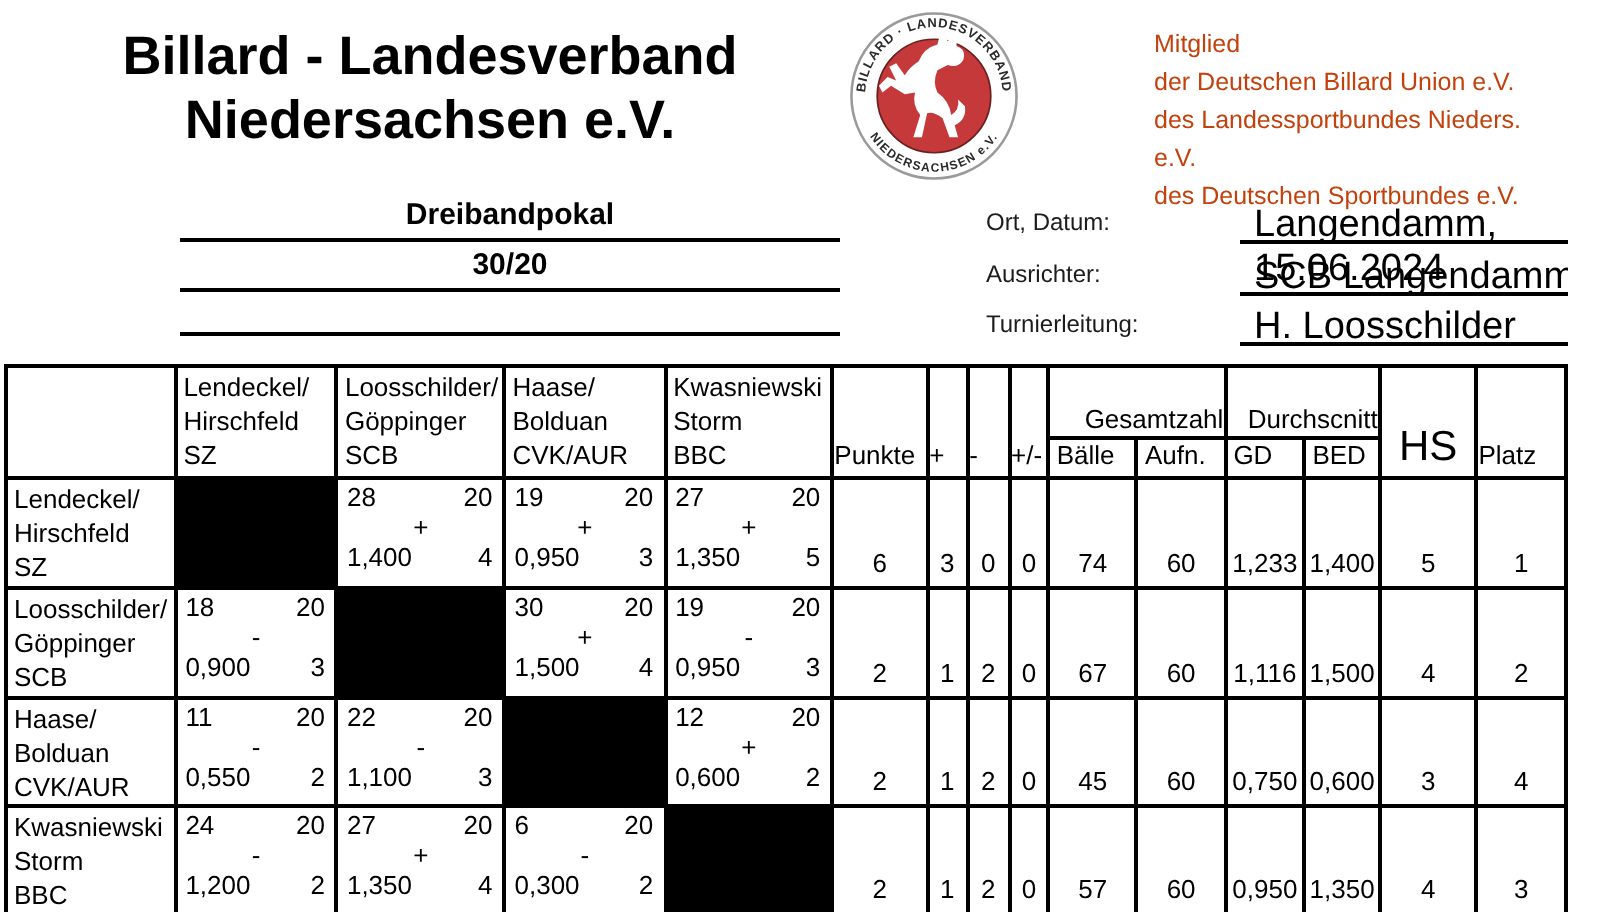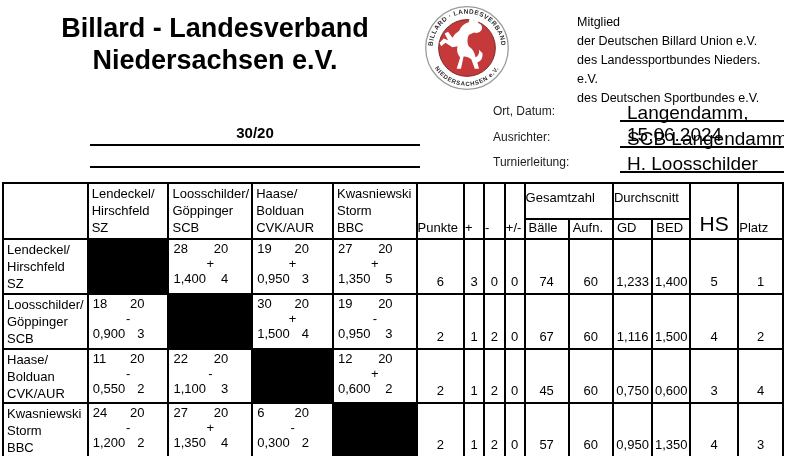--- a/index.html
+++ b/index.html
@@ -7,49 +7,49 @@
   .page {
     position:relative; width:784px; height:456px; background:#ffffff;
     font-family:"Liberation Sans","DejaVu Sans",sans-serif; color:#000; overflow:hidden;
   }
   
   .org-title {
     position:absolute; left:40px; top:12px; width:350px; text-align:center;
     font-size:27px; font-weight:bold; line-height:32px; letter-spacing:0px;
   }
   .logo { position:absolute; left:423px; top:5px; width:88px; height:86px; }
-  .membership { position:absolute; left:577px; top:13px; font-size:12.5px; line-height:19px; color:#000000; }
+  .membership { position:absolute; left:577px; top:13px; font-size:12.5px; line-height:19px; color:#c2410c; }
   
   .comp-line { position:absolute; left:90px; width:330px; text-align:center; font-weight:bold; font-size:15px; border-bottom:2px solid #000; }
   .comp-1 { top:99px;  height:22px; }
   .comp-2 { top:124px; height:22px; }
   .comp-3 { top:150px; height:18px; }
   .meta-label { position:absolute; left:493px; font-size:12px; color:#1c1c1c;text-align:center; }
   .ml-0 { top:104px; } .ml-1 { top:130px; } .ml-2 { top:155px; }
   .meta-value { position:absolute; left:620px; width:177px; font-size:19px; padding-left:7px; border-bottom:2px solid #000; }
   .mv-0 { top:102px; height:20px; } .mv-1 { top:128px; height:20px; } .mv-2 { top:153px; height:20px; }
   
   table.matrix {
     position:absolute; left:2px; top:182px; border-collapse:collapse; table-layout:fixed;
     font-size:13px;
   }
   table.matrix td { border:2px solid #000; overflow:hidden; }
   tr.hrow1 { height:36px; } tr.hrow2 { height:19px; }
   td.corner { }
   td.team-head { vertical-align:top; padding:1px 0 0 3px; line-height:17px; }
   td.bot-c { vertical-align:bottom; text-align:left; padding-bottom:3px; }
-  td.group-head { vertical-align:bottom; text-align:left; border-bottom:hidden; padding-bottom:13px; }
+  td.group-head { vertical-align:bottom; text-align:right; border-bottom:hidden; padding-bottom:1px; }
   td.sub-head { vertical-align:bottom; text-align:left; padding:0 0 3px 3px; border-top:hidden; }
   td.hs-head { vertical-align:bottom; text-align:center; font-size:21px; padding-bottom:2px;margin-top:32px; }
   tr.drow0, tr.drow1 { height:55px; } tr.drow2 { height:54px; } tr.drow3 { height:48px; }
   td.name-cell { vertical-align:top; padding:1px 0 0 3px; line-height:17px; }
   td.self-cell { background:#000; }
   td.match-cell { vertical-align:top; padding:0; }
   .mwrap { display:flex; flex-direction:column; justify-content:space-between; height:100%; padding:1px 0 2px 0; }
-  .mrow { display:flex; justify-content:space-between; padding:0 23px 0 4px; }
+  .mrow { display:flex; justify-content:space-between; padding:0 5px 0 4px; }
   .mmid { text-align:center; }
   td.stat-cell { vertical-align:bottom; text-align:center; padding-bottom:4px; }
 </style>
 </head>
 <body>
 
 <div class="page">
 
   <div class="org-title">
     <div>Billard - Landesverband</div>
@@ -77,20 +77,21 @@
       L 43 74 Z"></path>
   </svg>
 
   <div class="membership">
     <div>Mitglied</div>
     <div>der Deutschen Billard Union e.V.</div>
     <div>des Landessportbundes Nieders. e.V.</div>
     <div>des Deutschen Sportbundes e.V.</div>
   </div>
 
+  <div class="comp-line comp-1">Dreibandpokal</div>
   <div class="comp-line comp-2">30/20</div>
   <div class="comp-line comp-3"></div>
 
   <div class="meta-label ml-0">Ort, Datum:</div>
   <div class="meta-label ml-1">Ausrichter:</div>
   <div class="meta-label ml-2">Turnierleitung:</div>
   <div class="meta-value mv-0">Langendamm, 15.06.2024</div>
   <div class="meta-value mv-1">SCB Langendamm</div>
   <div class="meta-value mv-2">H. Loosschilder</div>
 

